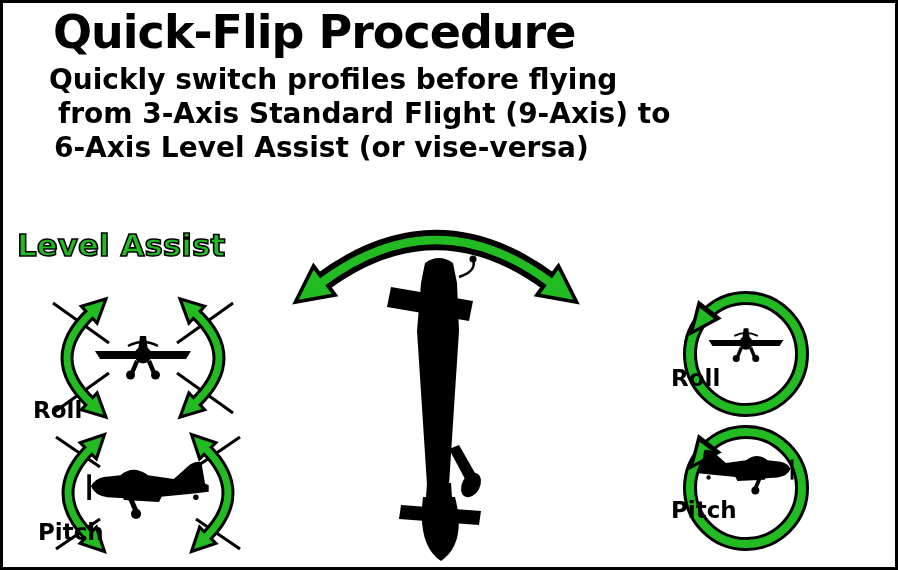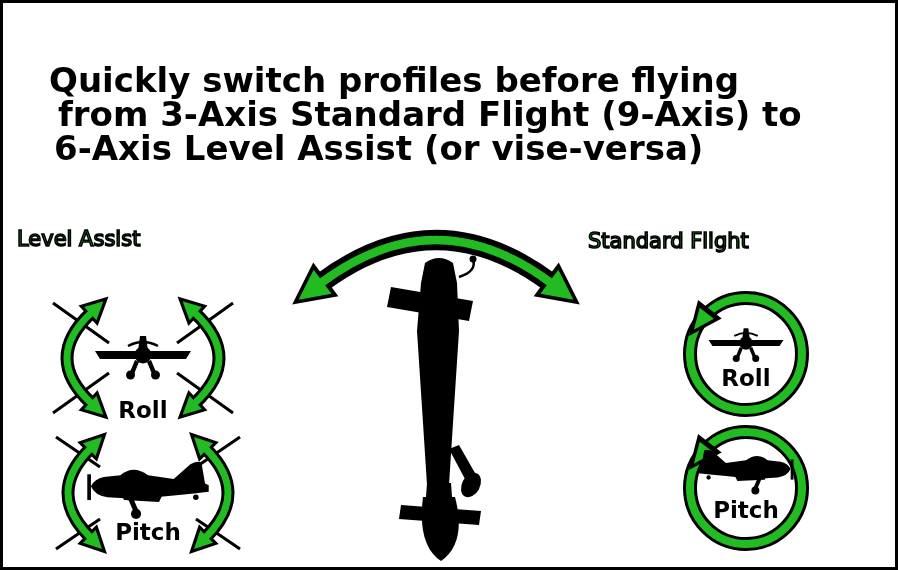--- a/index.html
+++ b/index.html
@@ -2,26 +2,26 @@
 <html style="--green: #22BB22;"><head>
 <meta charset="utf-8">
 <style>
   *{margin:0;padding:0;box-sizing:border-box}
   :root{--green:#22BB22}
   html,body{background:#fff}
   body{font-family:"DejaVu Sans","Liberation Sans",sans-serif;color:#000}
   .page{position:relative;width:898px;height:570px;background:#fff;border:3px solid #000;overflow:hidden}
   .abs{position:absolute}
   .ttl{left:50px;top:2px;font-size:46px;font-weight:bold;letter-spacing:-1px;white-space:nowrap}
-  .desc{left:46px;top:60px;font-size:34px;font-weight:bold;line-height:34px;white-space:nowrap}
+  .desc{left:46px;top:60px;font-size:28px;font-weight:bold;line-height:34px;white-space:nowrap}
   .desc .l2{padding-left:9px}
   .desc .l3{padding-left:5px}
   .desc .l4{padding-left:11px}
-  .grn-h{font-size:21px;font-weight:normal;color:var(--green);-webkit-text-stroke:1.6px #000;white-space:nowrap}
-  .lbl{font-size:23px;font-weight:bold;color:#000;text-align:center}
+  .grn-h{font-size:31px;font-weight:bold;color:var(--green);-webkit-text-stroke:1.6px #000;white-space:nowrap}
+  .lbl{font-size:23px;font-weight:bold;color:#000;text-align:left}
   svg{display:block;overflow:visible}
   .grn-s{stroke:var(--green)}
   .grn-f{fill:var(--green)}
 </style>
 </head>
 <body>
 
 <div class="page">
 
   <svg width="0" height="0" style="position:absolute" aria-hidden="true">
@@ -54,28 +54,28 @@
         <path d="M-66,-16 L-62,-16 L-62,12 L-66,12 Z"></path>
         <path d="M-62,-3 Q-58,-11 -48,-13 L-30,-15 Q-16,-27 0,-15 L28,-11 L46,-27 Q54,-31 58,-29 L62,-6 L66,-4 L66,3 L50,5 L28,7 L-12,11 L-44,9 Q-58,7 -62,-3 Z"></path>
         <path d="M-30,4 L16,6 L12,14 L-26,12 Z"></path>
         <path d="M-22,10 L-16,24 L-11,22 L-17,8 Z"></path>
         <circle cx="-13" cy="27" r="5.5"></circle>
         <circle cx="52" cy="9" r="3"></circle>
       </g>
     </defs>
   </svg>
 
+  <div class="abs ttl">Quick-Flip Procedure</div>
   <div class="abs desc">
     <div class="l1">Quickly switch profiles before flying</div>
     <div class="l2">from 3-Axis Standard Flight (9-Axis) to</div>
     <div class="l3">6-Axis Level Assist (or vise-versa)</div>
   </div>
 
   <div class="abs grn-h" style="left:14px;top:224px">Level Assist</div>
-  <div class="abs grn-h" style="left:585px;top:226px">Standard Flight</div>
 
   <svg class="abs" style="left:278px;top:222px" width="310" height="92" viewBox="0 0 310 92">
     <path d="M40,58 Q155,-28 270,58" fill="none" stroke="#000" stroke-width="20" marker-start="url(#abL)" marker-end="url(#abL)"></path>
     <path d="M40,58 Q155,-28 270,58" fill="none" class="grn-s" stroke-width="8.5" marker-start="url(#agL)" marker-end="url(#agL)"></path>
   </svg>
 
   <svg class="abs" style="left:366px;top:250px" width="138" height="315" viewBox="0 0 138 315" fill="#000">
     <path d="M90,24 Q108,18 104,7" fill="none" stroke="#000" stroke-width="2.5"></path>
     <circle cx="104" cy="6" r="3.5"></circle>
     <path d="M56,10 Q70,0 84,10 L88,30 L52,30 Z"></path>

